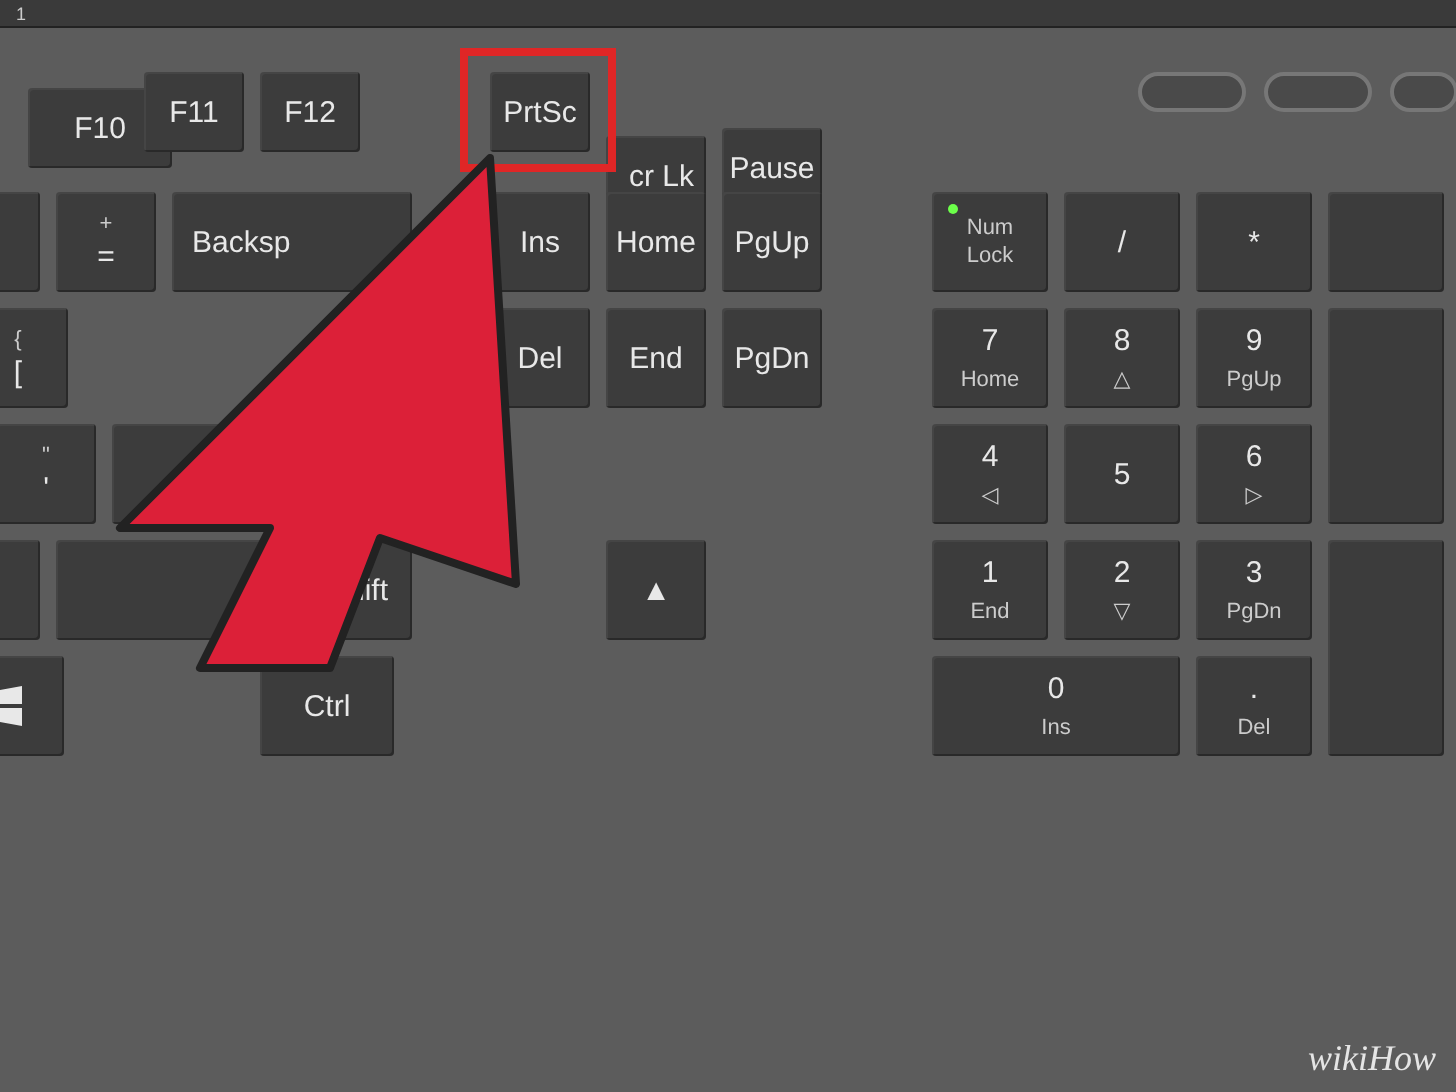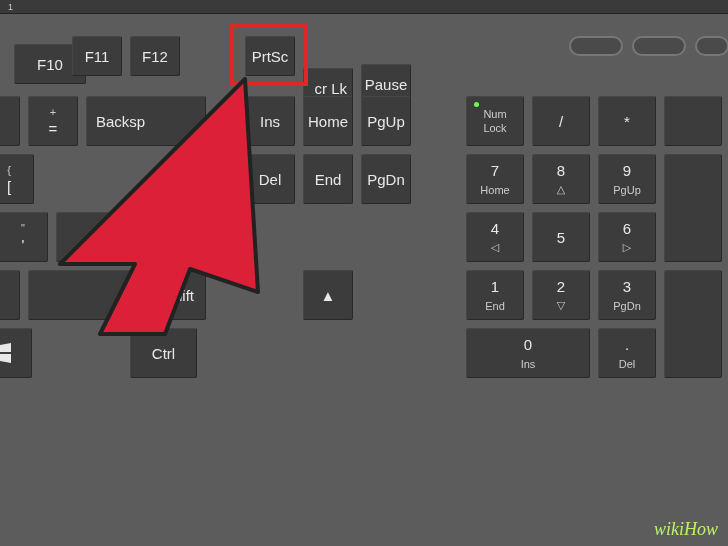--- a/index.html
+++ b/index.html
@@ -61,21 +61,21 @@
   .cursor {
     position: absolute;
     pointer-events: none;
   }
   .watermark {
     position: absolute;
     right: 10px;
     bottom: 6px;
     font-family: Georgia, serif;
     font-size: 18px;
-    color: #bef264;
+    color: #e5e5e5;
     font-style: italic;
     pointer-events: none;
     margin-top: 19px;
   }
   .oval {
     position: absolute;
     border: 2px solid #777;
     border-radius: 10px;
     background: #4a4a4a;
   }

